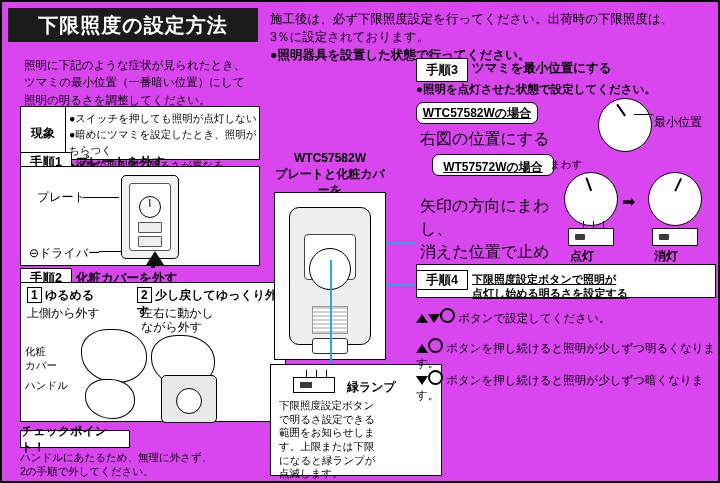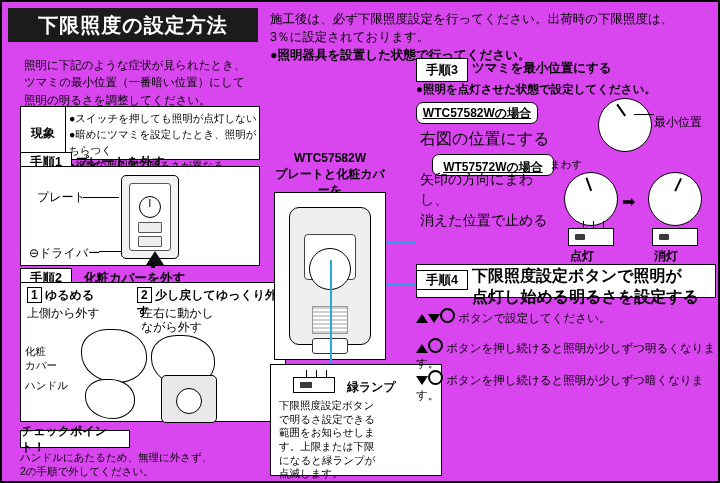--- a/index.html
+++ b/index.html
@@ -50,38 +50,38 @@
     display:flex;align-items:center;justify-content:center;
     font-size:12px;font-weight:bold;
   }
   .sym-list{position:absolute;left:48px;top:4px;font-size:10.5px;line-height:1.5;}
   
   .s1-tag{left:18px;top:150px;width:52px;height:20px;}
   .s1-title{left:74px;top:152px;font-size:12.5px;font-weight:bold;}
   .s1-box{left:18px;top:164px;width:240px;height:100px;}
   
   .s2-tag{left:18px;top:266px;width:52px;height:20px;}
-  .s2-title{left:74px;top:268px;font-size:12.5px;font-weight:bold;margin-left:8px;}
+  .s2-title{left:74px;top:268px;font-size:12.5px;font-weight:bold;}
   .s2-box{left:18px;top:280px;width:266px;height:140px;}
   .cp-box{left:18px;top:428px;width:110px;height:18px;}
   .cp-text{left:18px;top:449px;width:250px;font-size:10.5px;line-height:1.3;}
   
   .mid-title{left:272px;top:148px;width:112px;font-size:12px;line-height:1.35;font-weight:bold;text-align:center;}
   .mid-box{left:272px;top:190px;width:112px;height:168px;}
   .green-box{left:268px;top:362px;width:172px;height:112px;}
   
   .s3-tag{left:414px;top:56px;width:52px;height:24px;}
   .s3-title{left:470px;top:58px;font-size:12.5px;font-weight:bold;}
   .r-note1{left:414px;top:80px;width:300px;font-size:11.5px;font-weight:bold;}
   .wtc-box{left:414px;top:100px;width:122px;height:22px;}
   .wtc-sub{left:418px;top:126px;font-size:16px;}
   .wt-box{left:414px;top:152px;width:122px;height:22px;}
-  .wt-sub{left:418px;top:168px;width:130px;font-size:14px;line-height:1.45;font-family:Liberation Serif, serif;}
+  .wt-sub{left:418px;top:192px;width:130px;font-size:16px;line-height:1.45;}
   .s4-tag{left:414px;top:268px;width:52px;height:20px;}
-  .s4-title{left:470px;top:264px;width:240px;font-size:16px;line-height:1.3;font-weight:bold;}
+  .s4-title{left:470px;top:270px;width:240px;font-size:11px;line-height:1.3;font-weight:bold;text-decoration:underline;}
   .s4-box{left:414px;top:262px;width:300px;height:34px;}
   .r-line{left:414px;top:306px;width:300px;font-size:11.5px;}
   .r-line2{left:414px;top:336px;width:300px;font-size:11.5px;}
   .r-line3{left:414px;top:368px;width:300px;font-size:11.5px;}
   
   .plate{
     position:absolute;left:118px;top:174px;width:56px;height:82px;
     border:1.4px solid #000;border-radius:5px;background:#f2f2f2;
   }
   .plate-inner{

